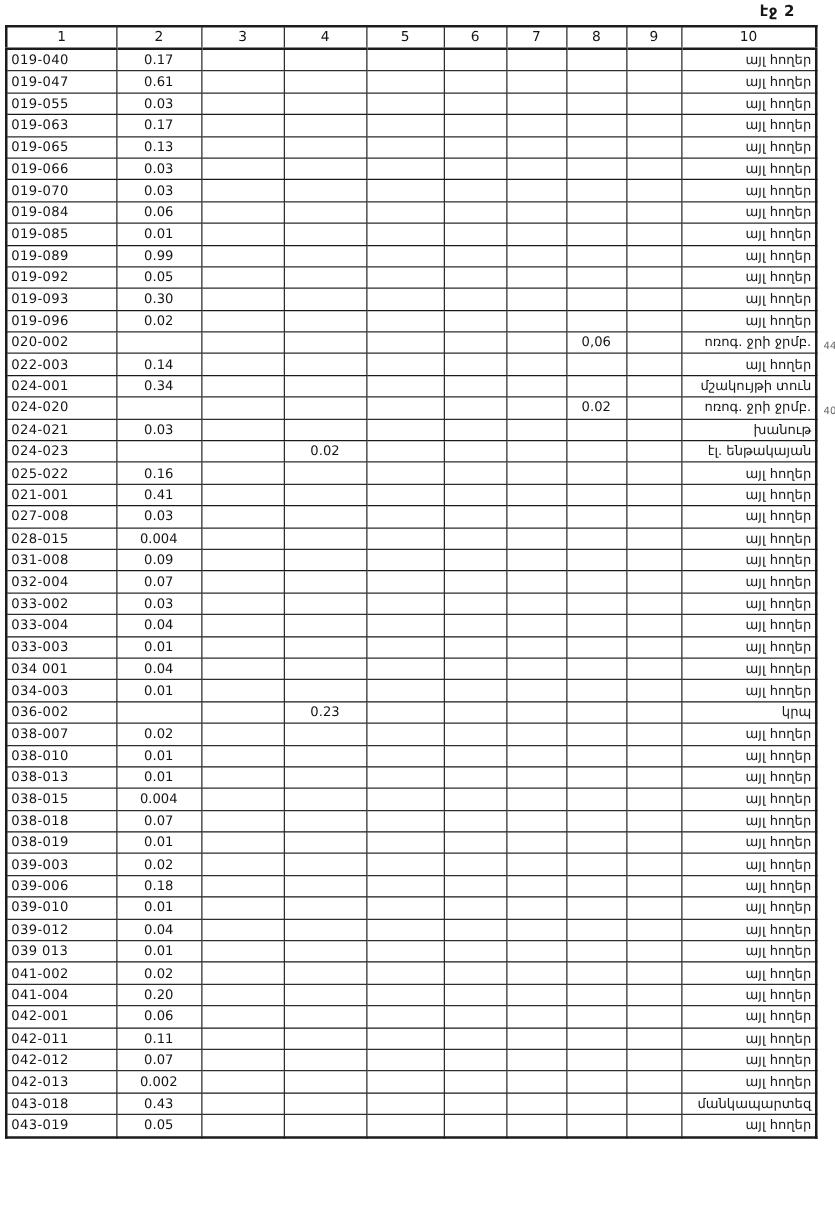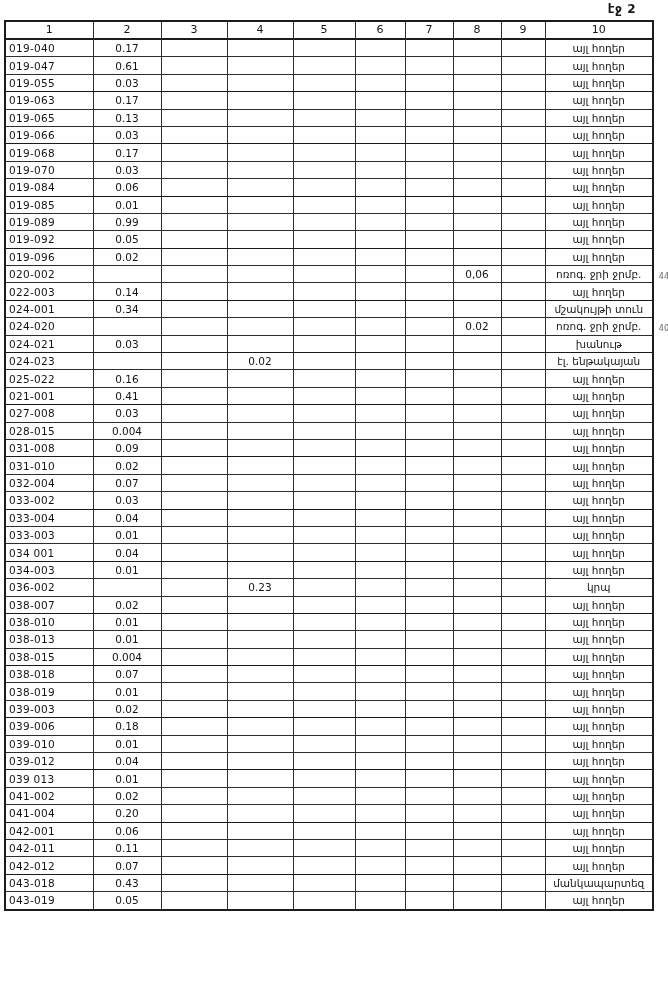--- a/index.html
+++ b/index.html
@@ -56,21 +56,21 @@
     text-align: left;
     letter-spacing: 0.3px;
     color: #141414;
   }
   td.val {
     text-align: center;
     color: #141414;
   }
   td.land {
     position: relative;
-    text-align: center;
+    text-align: right;
     font-size: 9.8px;
     color: #171717;
     border-left: 1.5px solid #222;
   }
   span.note {
     position: absolute;
     right: -17px;
     top: 3px;
     font-size: 8px;
     color: #6a6a6a;
@@ -183,32 +183,20 @@
           <td class="val"></td>
           <td class="val"></td>
           <td class="val"></td>
           <td class="val"></td>
           <td class="val"></td>
           <td class="val"></td>
           <td class="val"></td>
           <td class="land"><span>այլ հողեր</span></td>
         </tr>
         <tr>
-          <td class="code">019-068</td>
-          <td class="val">0.17</td>
-          <td class="val"></td>
-          <td class="val"></td>
-          <td class="val"></td>
-          <td class="val"></td>
-          <td class="val"></td>
-          <td class="val"></td>
-          <td class="val"></td>
-          <td class="land"><span>այլ հողեր</span></td>
-        </tr>
-        <tr>
           <td class="code">019-070</td>
           <td class="val">0.03</td>
           <td class="val"></td>
           <td class="val"></td>
           <td class="val"></td>
           <td class="val"></td>
           <td class="val"></td>
           <td class="val"></td>
           <td class="val"></td>
           <td class="land"><span>այլ հողեր</span></td>
@@ -255,20 +243,32 @@
           <td class="val"></td>
           <td class="val"></td>
           <td class="val"></td>
           <td class="val"></td>
           <td class="val"></td>
           <td class="val"></td>
           <td class="val"></td>
           <td class="land"><span>այլ հողեր</span></td>
         </tr>
         <tr>
+          <td class="code">019-093</td>
+          <td class="val">0.30</td>
+          <td class="val"></td>
+          <td class="val"></td>
+          <td class="val"></td>
+          <td class="val"></td>
+          <td class="val"></td>
+          <td class="val"></td>
+          <td class="val"></td>
+          <td class="land"><span>այլ հողեր</span></td>
+        </tr>
+        <tr>
           <td class="code">019-096</td>
           <td class="val">0.02</td>
           <td class="val"></td>
           <td class="val"></td>
           <td class="val"></td>
           <td class="val"></td>
           <td class="val"></td>
           <td class="val"></td>
           <td class="val"></td>
           <td class="land"><span>այլ հողեր</span></td>
@@ -399,32 +399,20 @@
           <td class="val"></td>
           <td class="val"></td>
           <td class="val"></td>
           <td class="val"></td>
           <td class="val"></td>
           <td class="val"></td>
           <td class="val"></td>
           <td class="land"><span>այլ հողեր</span></td>
         </tr>
         <tr>
-          <td class="code">031-010</td>
-          <td class="val">0.02</td>
-          <td class="val"></td>
-          <td class="val"></td>
-          <td class="val"></td>
-          <td class="val"></td>
-          <td class="val"></td>
-          <td class="val"></td>
-          <td class="val"></td>
-          <td class="land"><span>այլ հողեր</span></td>
-        </tr>
-        <tr>
           <td class="code">032-004</td>
           <td class="val">0.07</td>
           <td class="val"></td>
           <td class="val"></td>
           <td class="val"></td>
           <td class="val"></td>
           <td class="val"></td>
           <td class="val"></td>
           <td class="val"></td>
           <td class="land"><span>այլ հողեր</span></td>
@@ -677,20 +665,32 @@
           <td class="val"></td>
           <td class="val"></td>
           <td class="val"></td>
           <td class="val"></td>
           <td class="val"></td>
           <td class="land"><span>այլ հողեր</span></td>
         </tr>
         <tr>
           <td class="code">042-012</td>
           <td class="val">0.07</td>
+          <td class="val"></td>
+          <td class="val"></td>
+          <td class="val"></td>
+          <td class="val"></td>
+          <td class="val"></td>
+          <td class="val"></td>
+          <td class="val"></td>
+          <td class="land"><span>այլ հողեր</span></td>
+        </tr>
+        <tr>
+          <td class="code">042-013</td>
+          <td class="val">0.002</td>
           <td class="val"></td>
           <td class="val"></td>
           <td class="val"></td>
           <td class="val"></td>
           <td class="val"></td>
           <td class="val"></td>
           <td class="val"></td>
           <td class="land"><span>այլ հողեր</span></td>
         </tr>
         <tr>

